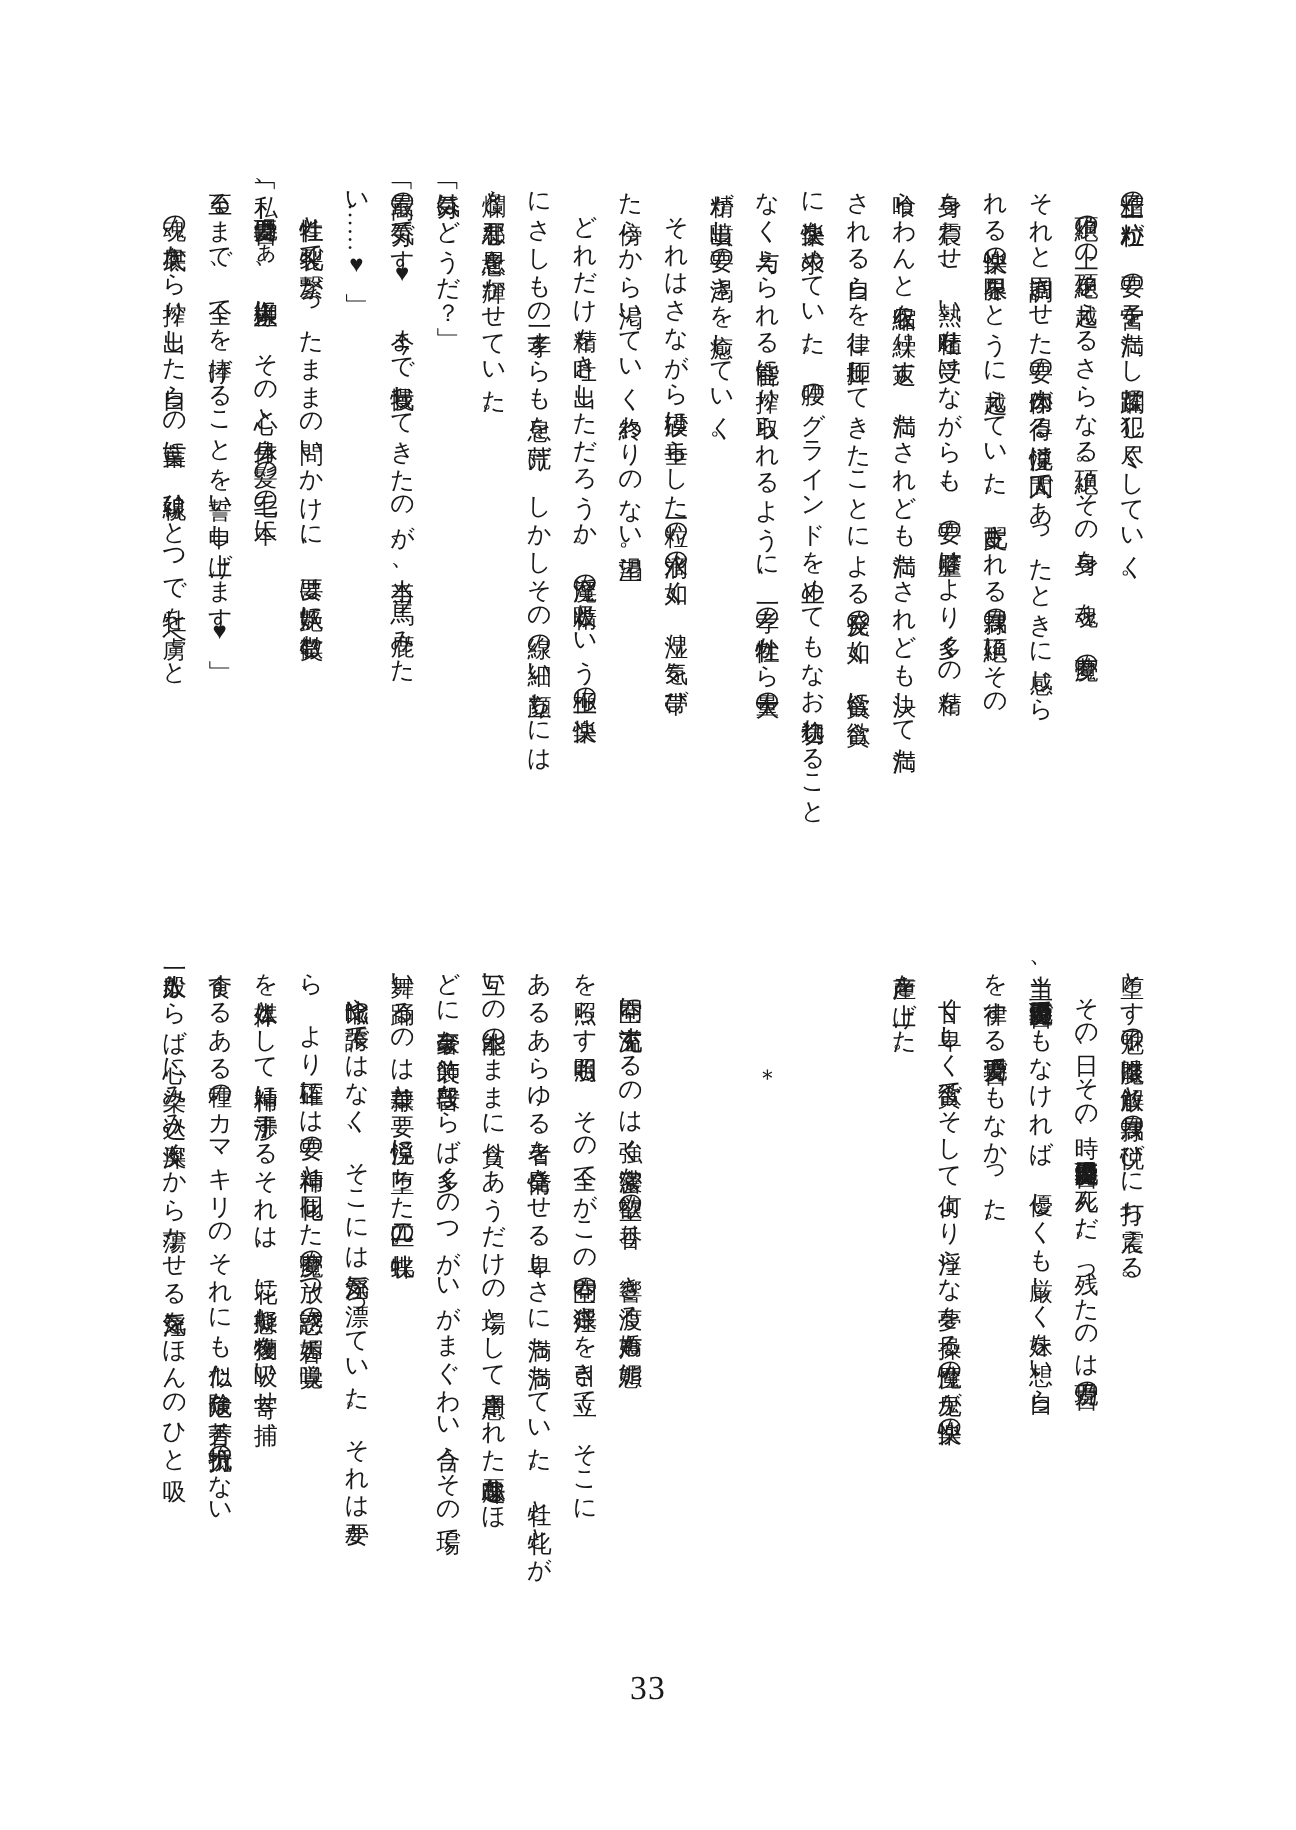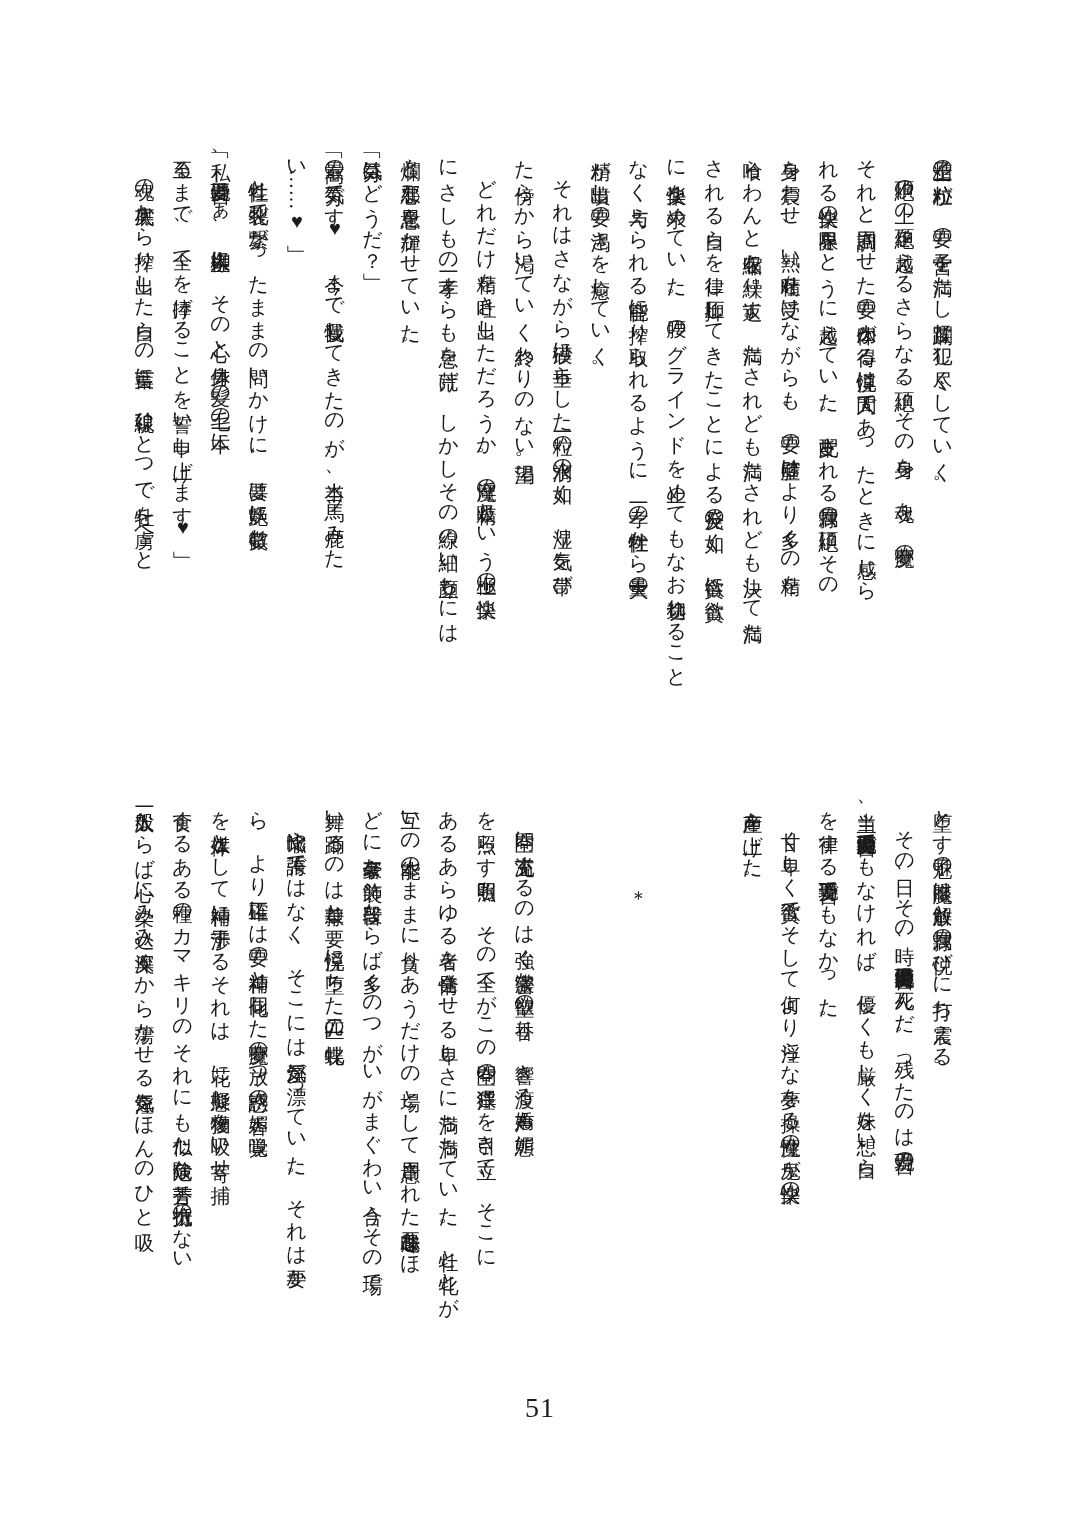--- a/index.html
+++ b/index.html
@@ -90,14 +90,14 @@
       <div class="tline">あるあらゆる者を発情させる卑しさに満ち満ちていた。牡と牝とが</div>
       <div class="tline">互いの本能のままに貪りあうだけの場として用意された悪趣味なほ</div>
       <div class="tline">どに豪奢な装飾。普段ならば多くのつがいがまぐわい合うその場で</div>
       <div class="tline">舞い踊るのは隷華と要、淫悦に堕ちた二匹の牝蝶。</div>
       <div class="tline indent">比喩や誇張ではなく、そこには淫気が漂っていた。それは要か</div>
       <div class="tline">ら、より正確には要の精神と同化した夢魔の放つ誘惑の媚香。嗅覚</div>
       <div class="tline">を媒体として精神に干渉するそれは、花に擬態し獲物を吸い寄せ捕</div>
       <div class="tline">食するある種のカマキリのそれにも似た危険な芳香。抵抗力のない</div>
       <div class="tline">一般人ならば心に染み込み奥深くから蕩かせる淫気をほんのひと吸</div>
     </div>
-  <div class="page-number">51</div>
+  <div class="page-number">33</div>
 </div>
 
 </body></html>

